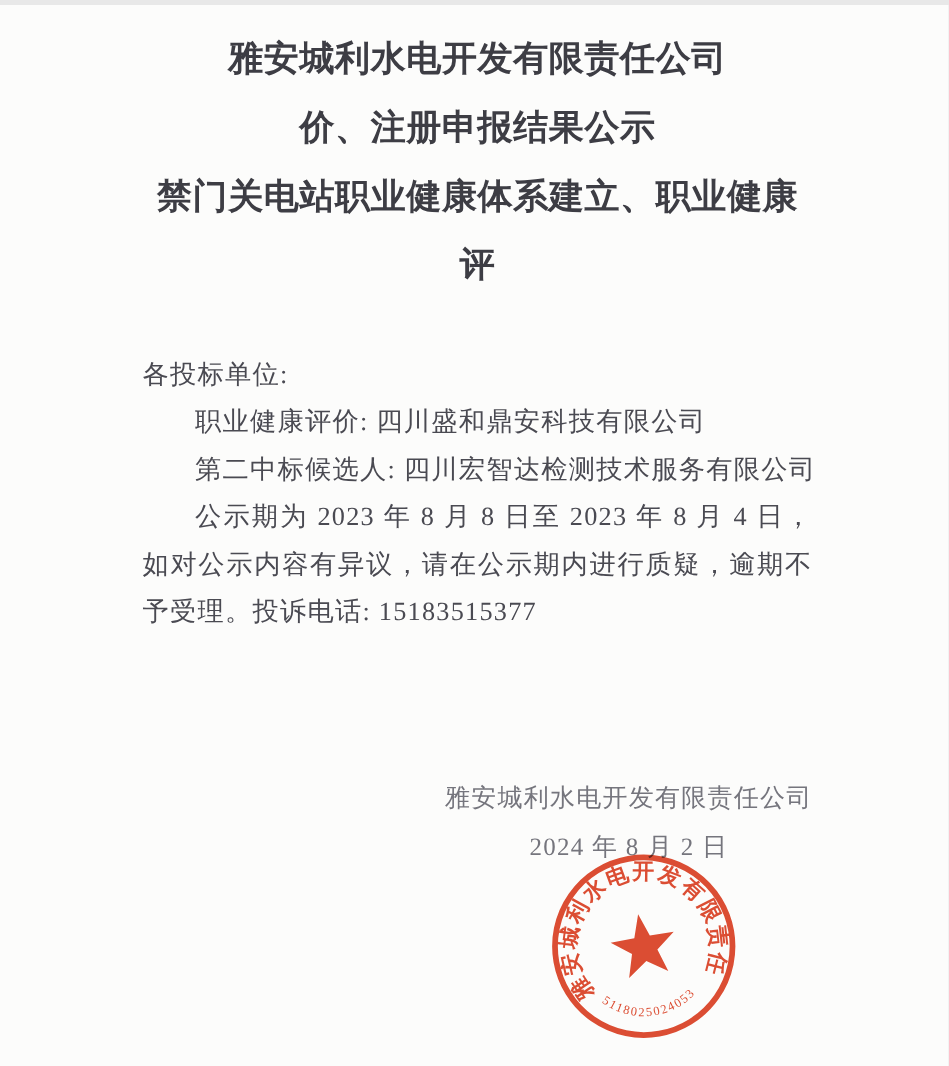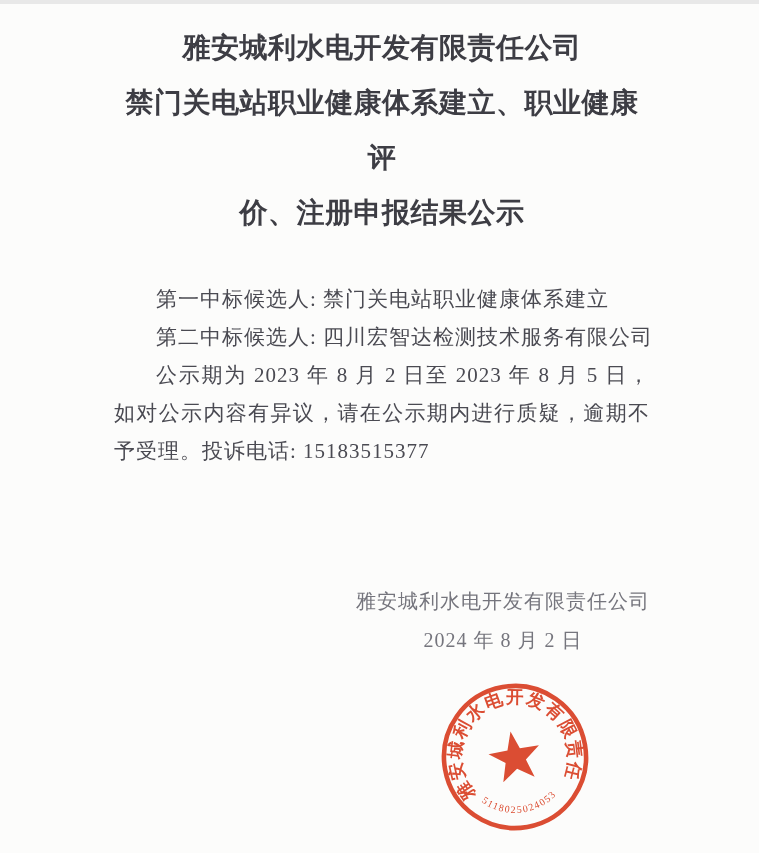--- a/index.html
+++ b/index.html
@@ -69,28 +69,29 @@
   .seal .serial-label { font-size: 10px; letter-spacing: 1.4px; font-weight: normal; }
 </style>
 </head>
 <body>
 
 <div class="page">
   <div class="content">
 
     <div class="doc-title">
       <div>雅安城利水电开发有限责任公司</div>
+      <div>价、注册申报结果公示</div>
       <div>禁门关电站职业健康体系建立、职业健康评</div>
-      <div>价、注册申报结果公示</div>
     </div>
 
     <div class="doc-body">
-      <p class="candidate">第一中标候选人: 禁门关电站职业健康体系建立</p>
+      <p>各投标单位:</p>
+      <p class="candidate">职业健康评价: 四川盛和鼎安科技有限公司</p>
       <p class="candidate">第二中标候选人: 四川宏智达检测技术服务有限公司</p>
-      <p class="indent">公示期为 2023 年 8 月 2 日至 2023 年 8 月 5 日，如对公示内容有异议，请在公示期内进行质疑，逾期不予受理。投诉电话: 15183515377</p>
+      <p class="indent">公示期为 2023 年 8 月 8 日至 2023 年 8 月 4 日，如对公示内容有异议，请在公示期内进行质疑，逾期不予受理。投诉电话: 15183515377</p>
     </div>
 
     <div class="signature">
       <span class="sig-company">雅安城利水电开发有限责任公司</span>
       <span class="sig-date">2024 年 8 月 2 日</span>
     </div>
 
   </div>
 
   <svg class="seal" viewBox="0 0 150 150" xmlns="http://www.w3.org/2000/svg">

